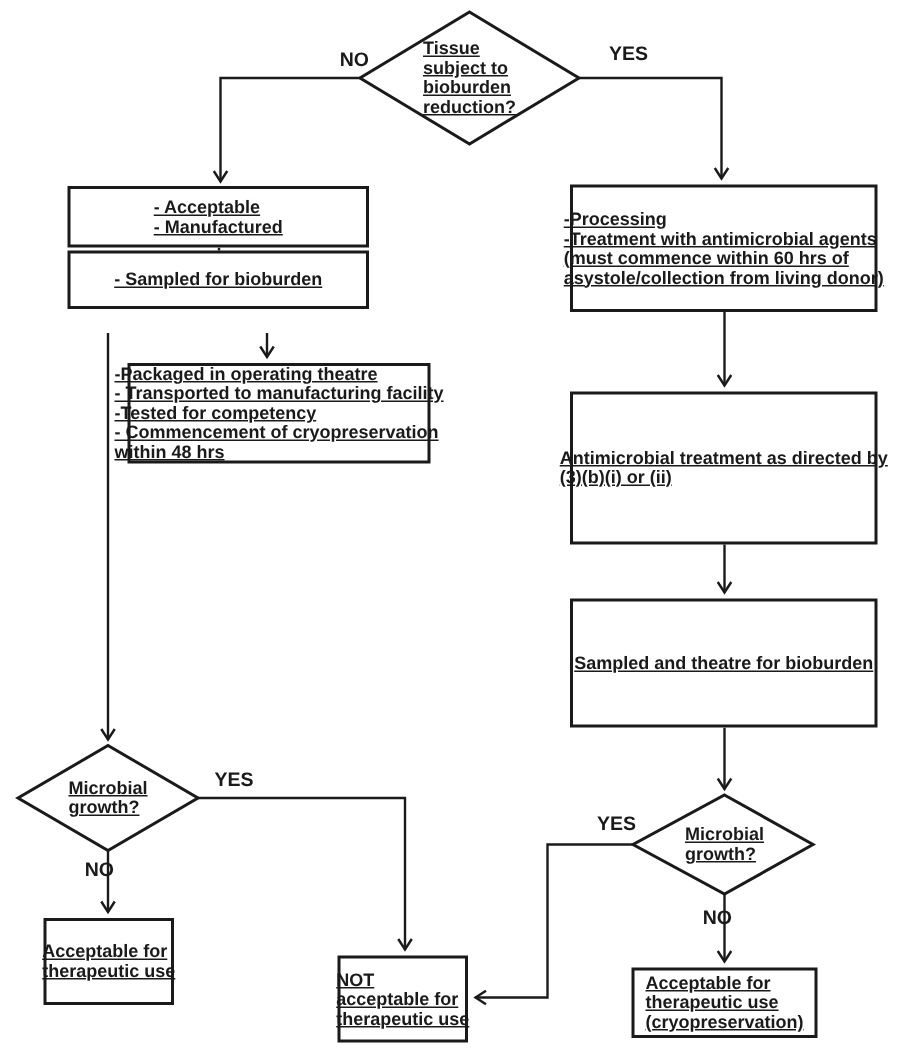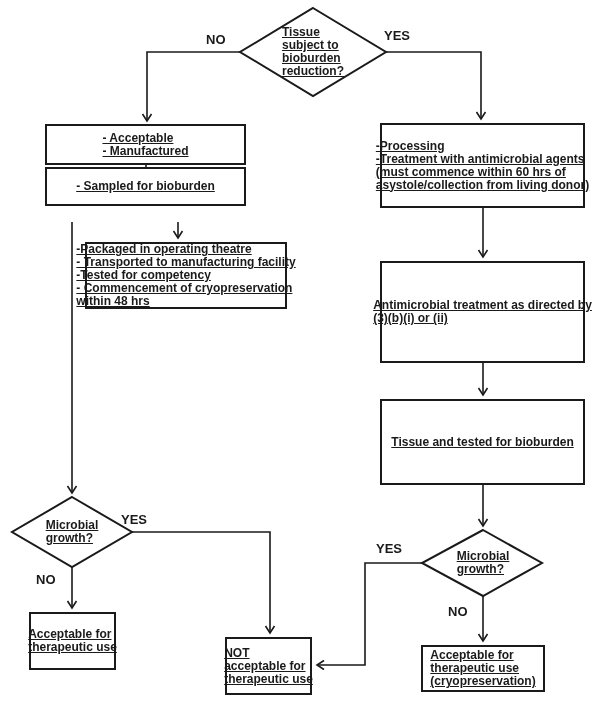--- a/index.html
+++ b/index.html
@@ -37,21 +37,21 @@
   }
   .dtxt{
     position:absolute;
     display:flex;align-items:center;justify-content:center;
     text-align:center;
   }
   .blabel{
     position:absolute;
     font-size:13px;
     font-weight:bold;
-    text-align:left;
+    text-align:right;
     color:var(--text);
     line-height:16px;
   }
 </style>
 </head>
 <body>
 
 <div class="stage">
 
   <svg class="wires" width="600" height="707" viewBox="0 0 600 707">
@@ -112,21 +112,21 @@
     <span class="txt">-Processing
 -Treatment with antimicrobial agents
 (must commence within 60 hrs of
 asystole/collection from living donor)</span>
   </div>
   <div class="node" style="left:380px;top:261px;width:205px;height:102px">
     <span class="txt">Antimicrobial treatment as directed by
 (3)(b)(i) or (ii)</span>
   </div>
   <div class="node" style="left:380px;top:399px;width:205px;height:86px">
-    <span class="txt">Tissue and tested for bioburden</span>
+    <span class="txt">Sampled and theatre for bioburden</span>
   </div>
   <div class="node" style="left:29px;top:612px;width:87px;height:58px">
     <span class="txt">Acceptable for
 therapeutic use</span>
   </div>
   <div class="node" style="left:225px;top:637px;width:87px;height:58px">
     <span class="txt">NOT
 acceptable for
 therapeutic use</span>
   </div>

